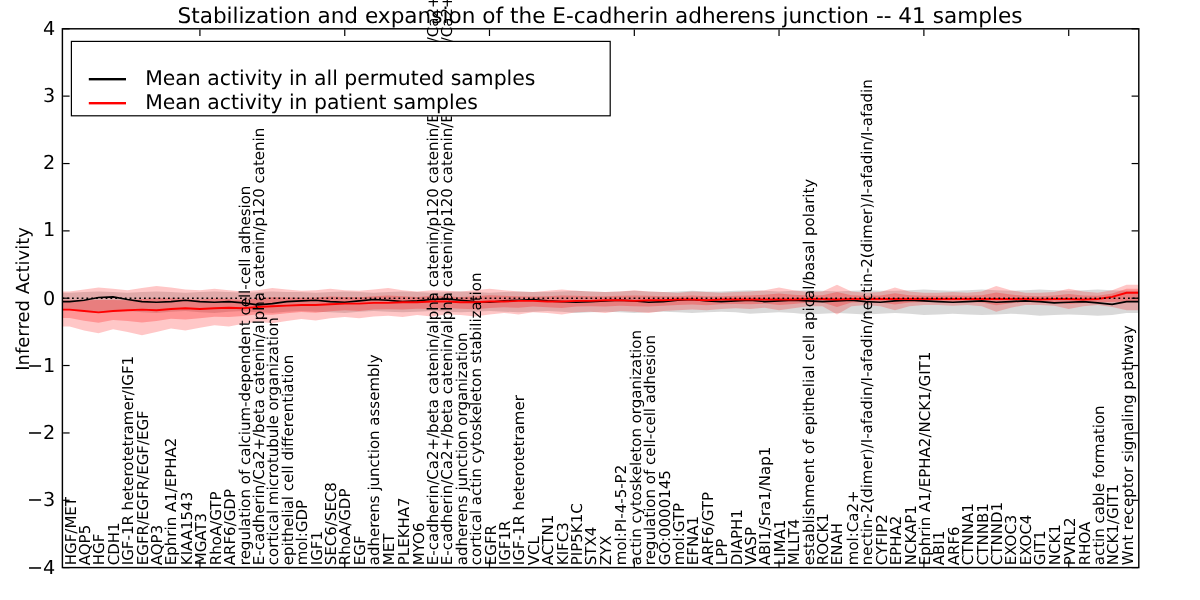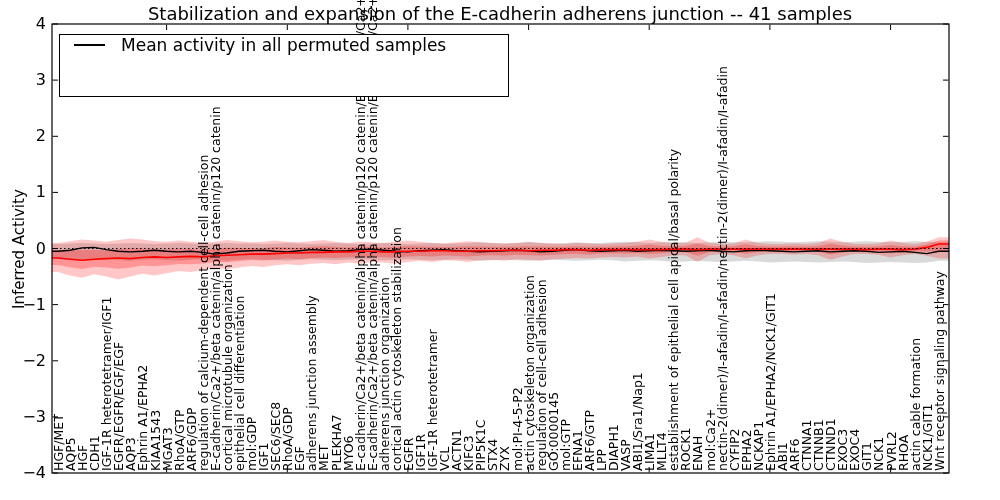--- a/index.html
+++ b/index.html
@@ -8,21 +8,21 @@
   .title{position:absolute;top:3px;left:0;width:1000px;text-align:center;font-size:18px;z-index:2;}
   .ylabel{position:absolute;left:10px;top:309px;transform:rotate(-90deg);transform-origin:0 0;
           font-size:15px;white-space:nowrap;z-index:2;}
   .xlabel{position:absolute;top:478px;left:0;width:1000px;text-align:center;font-size:15px;z-index:2;}
   .plot-svg{position:absolute;left:0;top:0;z-index:5;}
   .ytick{position:absolute;left:0;width:46px;text-align:right;font-size:16px;z-index:6;}
   .xlab{position:absolute;transform:rotate(-90deg);transform-origin:0 0;font-size:12.5px;
         line-height:12px;white-space:nowrap;z-index:10;}
   .legend{position:absolute;left:59px;top:34px;width:450px;height:63px;border:1.6px solid #000;
           background:#fff;box-sizing:border-box;display:flex;flex-direction:column;
-          justify-content:space-between;padding-left:14px;z-index:30;}
+          justify-content:flex-end;padding-left:14px;z-index:30;}
   .lrow{display:flex;align-items:center;font-size:17px;}
   .swatch{width:31px;height:2px;margin-right:16px;flex:none;}
 </style>
 </head>
 <body>
 
 <div class="fig">
   <div class="title">Stabilization and expansion of the E-cadherin adherens junction -- 41 samples</div>
   <div class="ylabel">Inferred Activity</div>
 
@@ -154,14 +154,18 @@
       <div class="xlab" style="left: 909.686px; top: 471px;">actin cable formation</div>
       <div class="xlab" style="left: 921.752px; top: 471px;">NCK1/GIT1</div>
       <div class="xlab" style="left: 933.818px; top: 471px;">Wnt receptor signaling pathway</div>
     </div>
 
   <div class="legend">
     <div class="lrow">
       <div class="swatch" style="background: rgb(0, 0, 0);"></div>
       <span>Mean activity in all permuted samples</span>
     </div>
+    <div class="lrow">
+      <div class="swatch" style="background: rgb(255, 0, 0);"></div>
+      <span>Mean activity in patient samples</span>
+    </div>
   </div>
 </div>
 
 </body></html>

